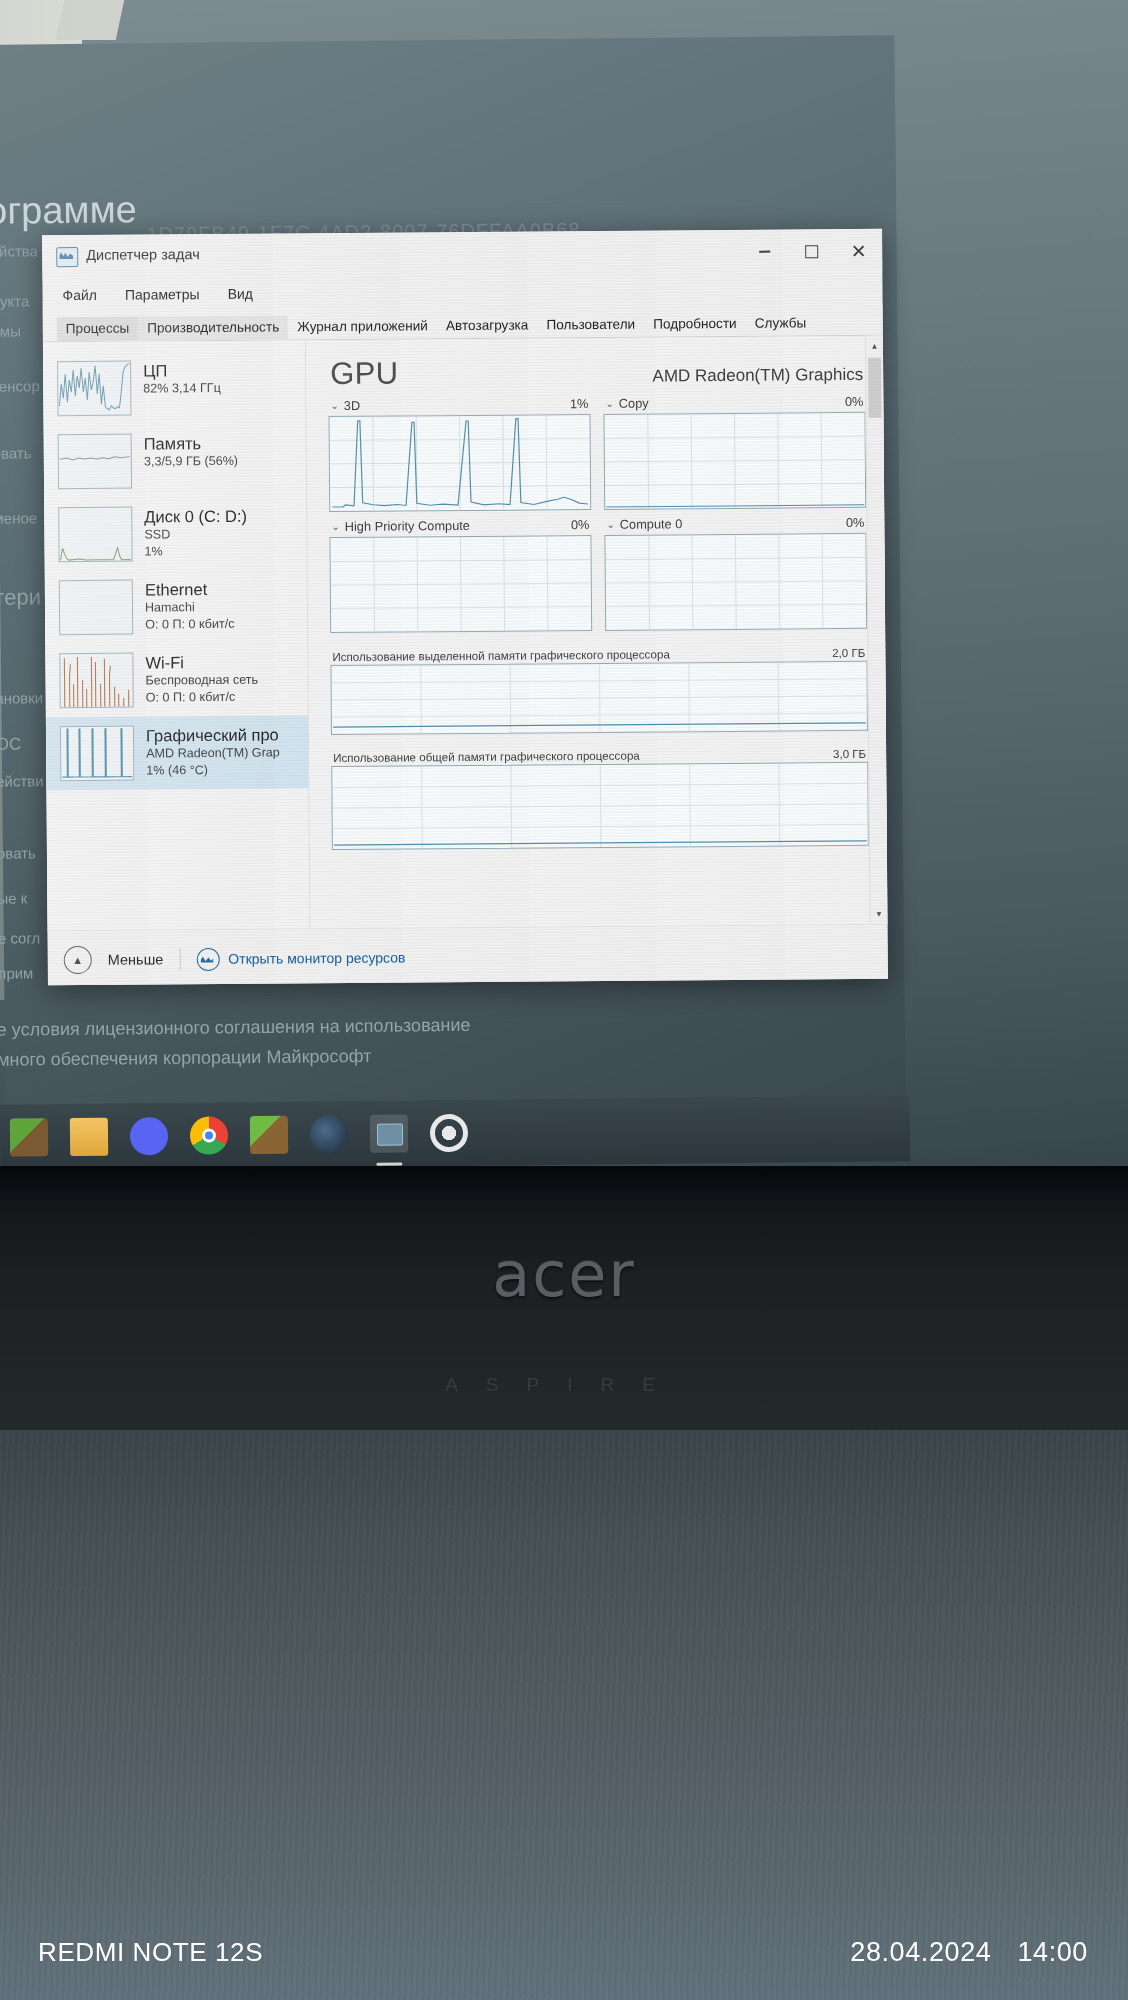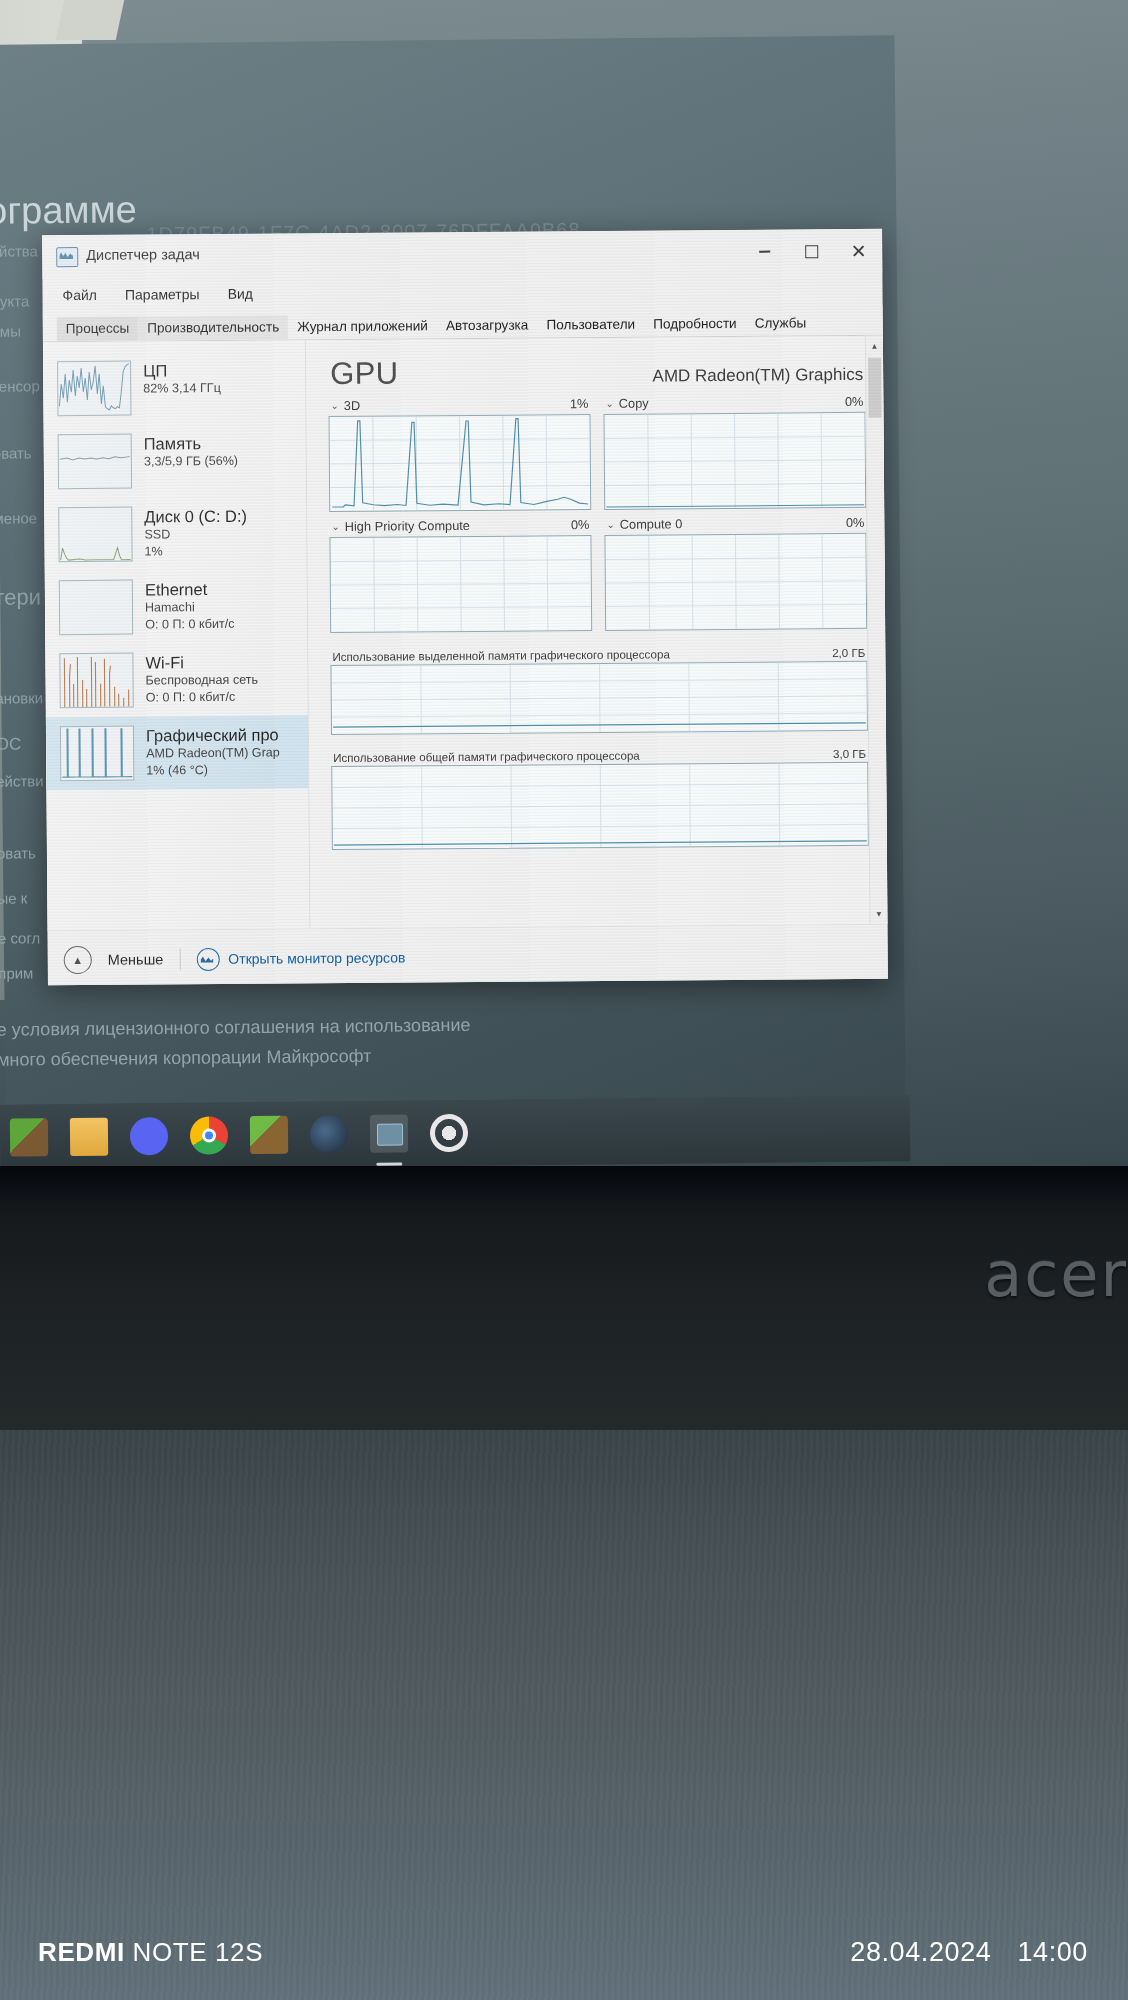--- a/index.html
+++ b/index.html
@@ -118,33 +118,33 @@
     display:flex;align-items:center;gap:22px;padding-left:10px;
   }
   .tbicon{width:38px;height:38px;border-radius:4px;position:relative;flex:none;}
   .tbicon.active{background:rgba(255,255,255,.12);}
   .tb-under{position:absolute;left:6px;bottom:-13px;width:26px;height:3px;background:#cfd6d9;border-radius:2px;}
 
   
   .laptop{position:absolute;left:0;top:1166px;width:1128px;height:834px;
     background:linear-gradient(180deg,#0e1113 0%,#15191b 6%,#1c2023 14%,#232829 30%,#2b3133 48%,#343a3c 62%,#3d4446 74%,#46505a 88%,#53626b 100%);}
   .hinge{position:absolute;left:0;top:0;width:1128px;height:34px;background:linear-gradient(180deg,#05070a,#10141a);}
-  .acer{position:absolute;left:0;top:72px;width:1128px;text-align:right;
+  .acer{position:absolute;left:0;top:72px;width:1128px;text-align:center;
     font-size:62px;letter-spacing:2px;color:#5e6468;font-family:"DejaVu Sans",sans-serif;
     text-shadow:0 2px 3px rgba(0,0,0,.6),0 -1px 0 rgba(255,255,255,.08);opacity:.92;}
   .aspire{position:absolute;left:0;top:208px;width:1128px;text-align:center;
     font-size:19px;letter-spacing:28px;color:#3c4449;opacity:.75;}
   .deskedge{position:absolute;left:0;top:264px;width:1128px;height:570px;
     background:linear-gradient(180deg,#3a4347 0%,#454f53 18%,#4e585c 40%,#57636a 70%,#61707a 100%);}
   .deskgrain{position:absolute;inset:0;background:repeating-linear-gradient(92deg,rgba(255,255,255,.02) 0 3px,rgba(0,0,0,.02) 3px 6px);}
 
   
   .wm{position:absolute;left:0;bottom:0;width:1128px;height:112px;}
   .wm-left{position:absolute;left:38px;bottom:32px;font-size:26px;color:#ffffff;letter-spacing:.6px;}
-  .wm-left b{font-weight:700;margin-top:23px;}
+  .wm-left b{font-weight:400;margin-top:23px;}
   .wm-left span{font-weight:400;}
   .wm-right{position:absolute;right:40px;bottom:32px;font-size:27px;color:#ffffff;letter-spacing:.6px;}
   .wm-right .t{margin-left:26px;}
 </style>
 </head>
 <body>
 
 <div class="photo">
 
   <div class="wall"></div>
@@ -500,20 +500,21 @@
     <div class="tbicon active" style="background:rgba(255,255,255,.14);">
       <div style="position:absolute;left:7px;top:9px;width:24px;height:20px;border:1.5px solid #9fc4d8;background:#6e8fa4;border-radius:2px;"></div>
       <div class="tb-under"></div>
     </div>
     <div class="tbicon" style="background:radial-gradient(circle,#e8e8e8 0 26%,transparent 27%);border-radius:50%;box-shadow:inset 0 0 0 5px #e8e8e8;"></div>
   </div>
 
   <div class="laptop">
     <div class="hinge"></div>
     <div class="acer">acer</div>
+    <div class="aspire">ASPIRE</div>
     <div class="deskedge">
       <div class="deskgrain"></div>
     </div>
   </div>
 
   <div class="wm">
     <div class="wm-left">
       <b>REDMI</b><span> </span><span>NOTE 12S</span>
     </div>
     <div class="wm-right">

